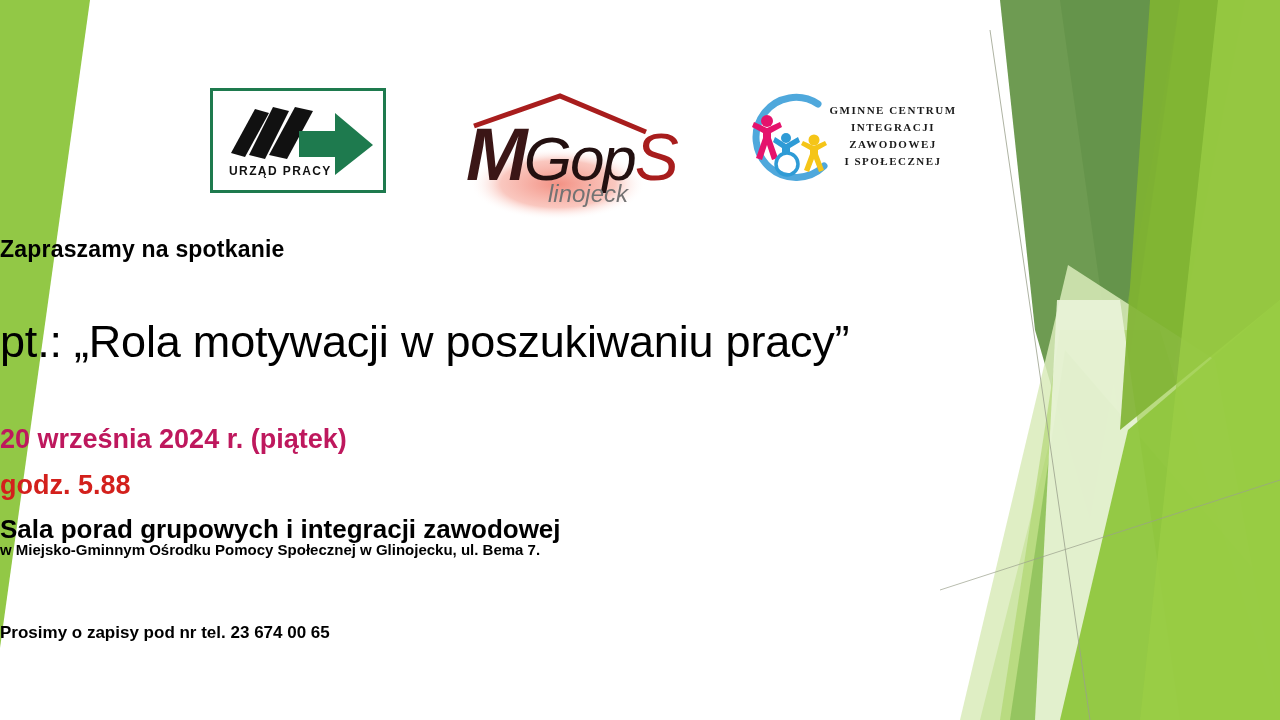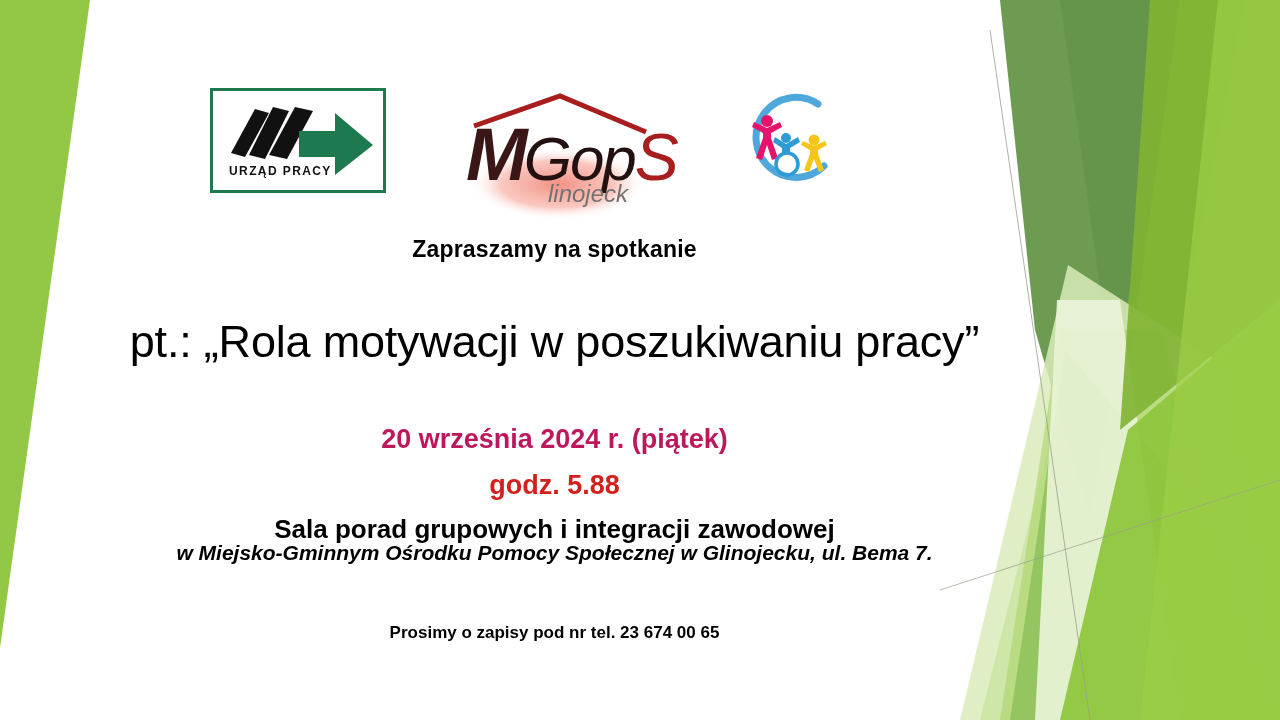--- a/index.html
+++ b/index.html
@@ -130,21 +130,20 @@
     letter-spacing: 1.5px;
     color: #1A1A1A;
     line-height: 17px;
     white-space: nowrap;
   }
 
   
   .tx {
     position: absolute;
     width: 1109px;
-    text-align: center;
     color: #000000;
   }
   #invite-line {
     top: 236px;
     font-size: 23px;
     font-weight: bold;
     letter-spacing: 0.2px;
   }
   #lecture-title {
     top: 316px;
@@ -162,23 +161,22 @@
     font-size: 27px;
     font-weight: bold;
   }
   #venue-line-1 {
     top: 514px;
     font-size: 26px;
     font-weight: bold;
   }
   #venue-line-2 {
     top: 541px;
-    font-size: 21px;
-    font-weight: bold;
-    font-style: italic;
+    font-size: 15px;
+    font-weight: bold;
   }
   #signup-note {
     top: 623px;
     font-size: 17px;
     font-weight: bold;
   }
 </style>
 </head>
 <body>
 
@@ -248,20 +246,26 @@
           <g fill="#2E9BD6">
             <circle cx="46" cy="48" r="5"></circle>
             <path d="M 46,54 L 58,47 L 60,52 L 50,58 L 50,64 L 42,64 L 42,58 L 33,52 L 35,47 Z"></path>
             <circle cx="47" cy="74" r="11" fill="none" stroke="#2E9BD6" stroke-width="3.5"></circle>
           </g>
           <g fill="#F5C518">
             <circle cx="74" cy="50" r="5.5"></circle>
             <path d="M 74,56 L 85,51 L 87,55 L 78,60 L 78,64 L 84,80 L 79,82 L 74,69 L 69,82 L 64,80 L 70,64 L 70,60 L 61,55 L 63,51 Z"></path>
           </g>
         </svg>
+        <div class="gciz-text">
+          <div class="gciz-line">GMINNE CENTRUM</div>
+          <div class="gciz-line">INTEGRACJI</div>
+          <div class="gciz-line">ZAWODOWEJ</div>
+          <div class="gciz-line">I SPOŁECZNEJ</div>
+        </div>
       </div>
 
     </div>
 
     <div class="tx" id="invite-line">Zapraszamy na spotkanie</div>
 
     <div class="tx" id="lecture-title">pt.: „Rola motywacji w poszukiwaniu pracy”</div>
 
     <div class="tx" id="event-date" style="color:#be185d">20 września 2024 r. (piątek)</div>
 

